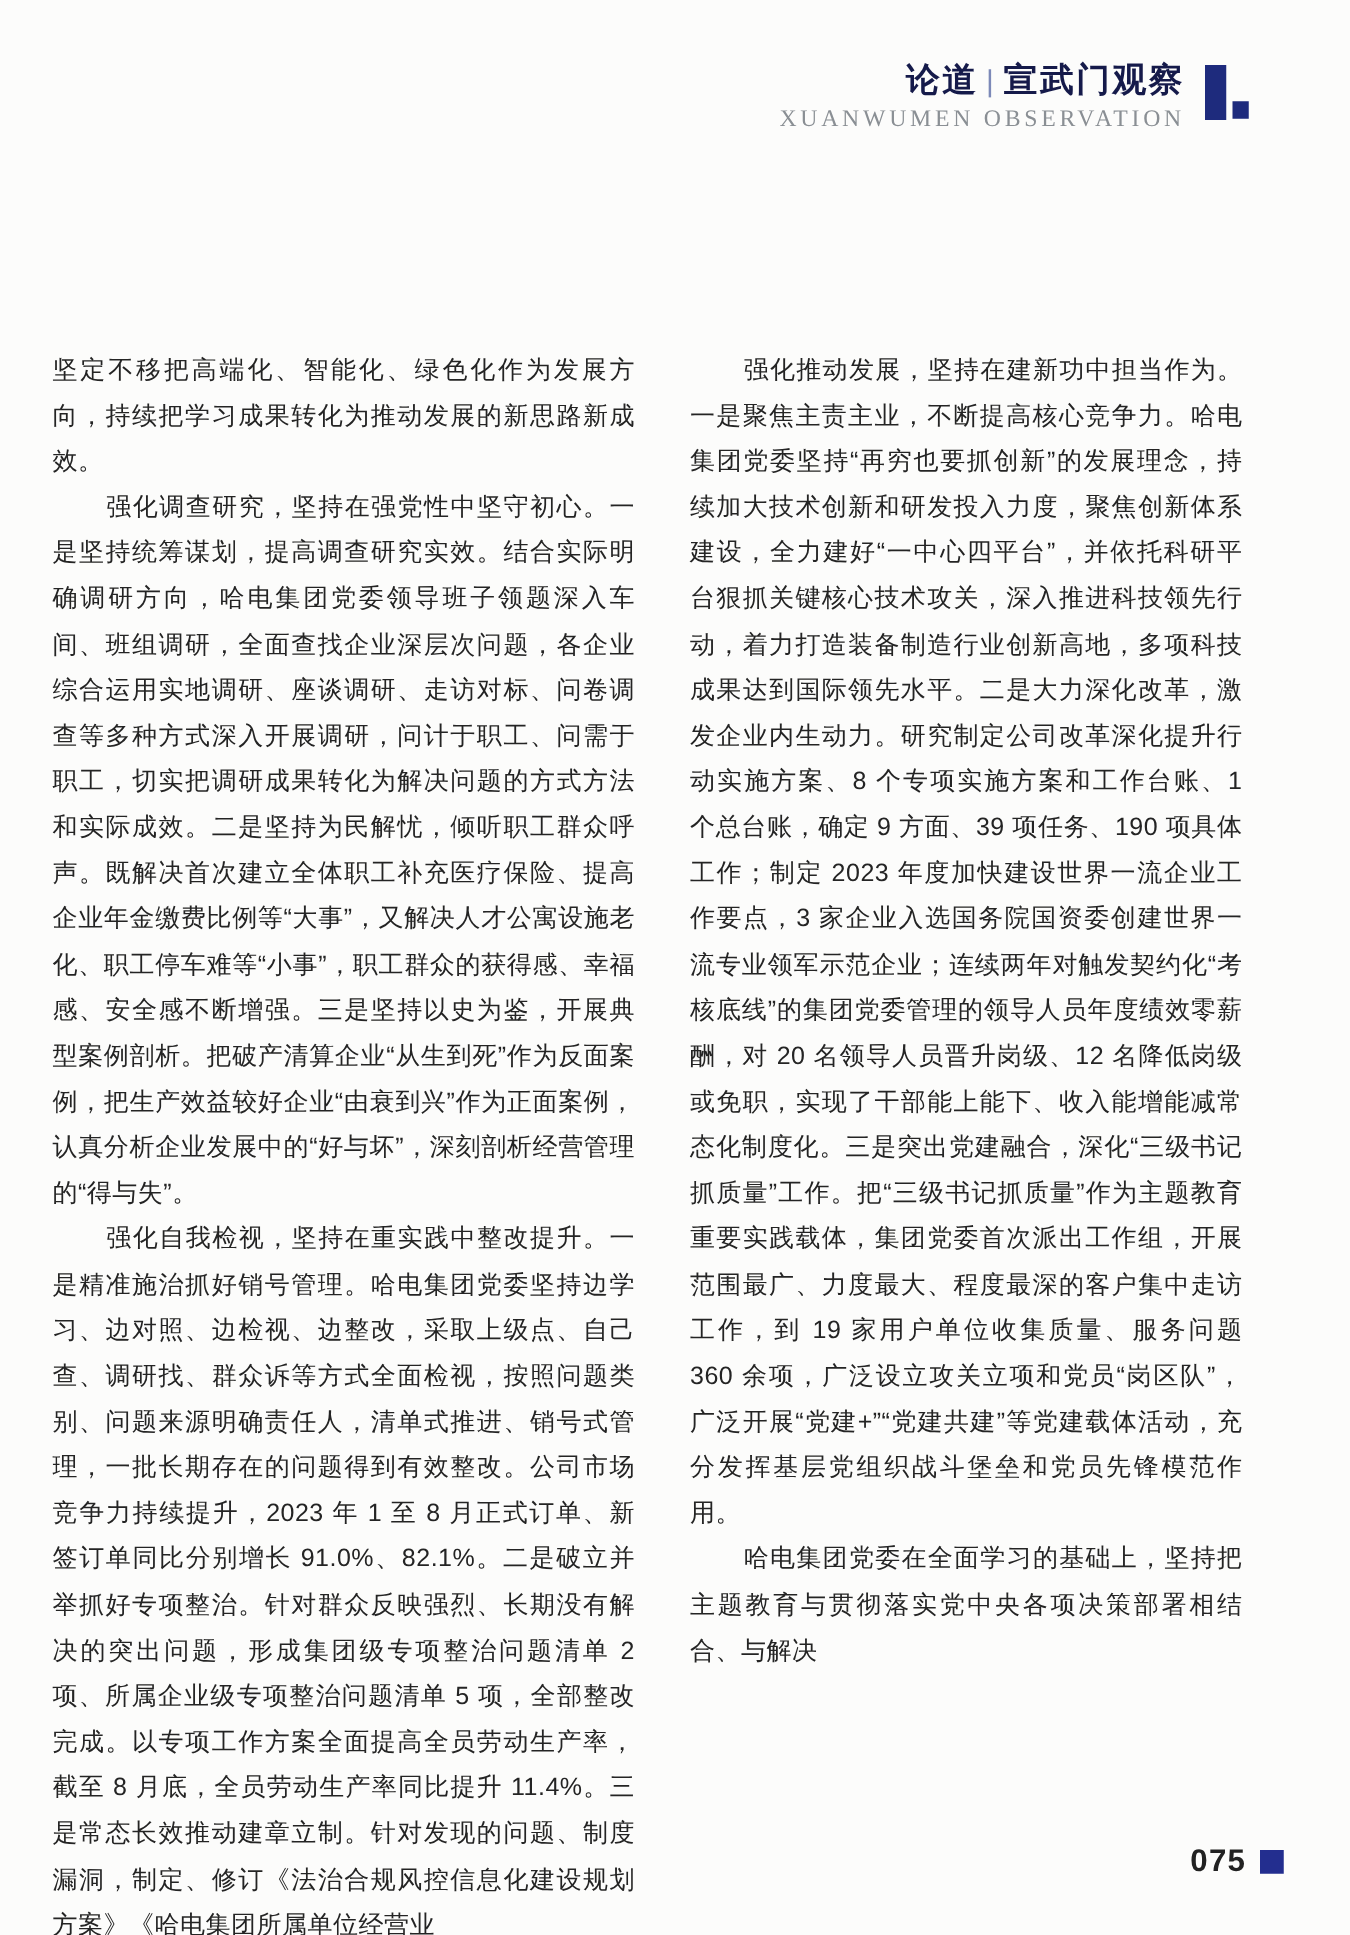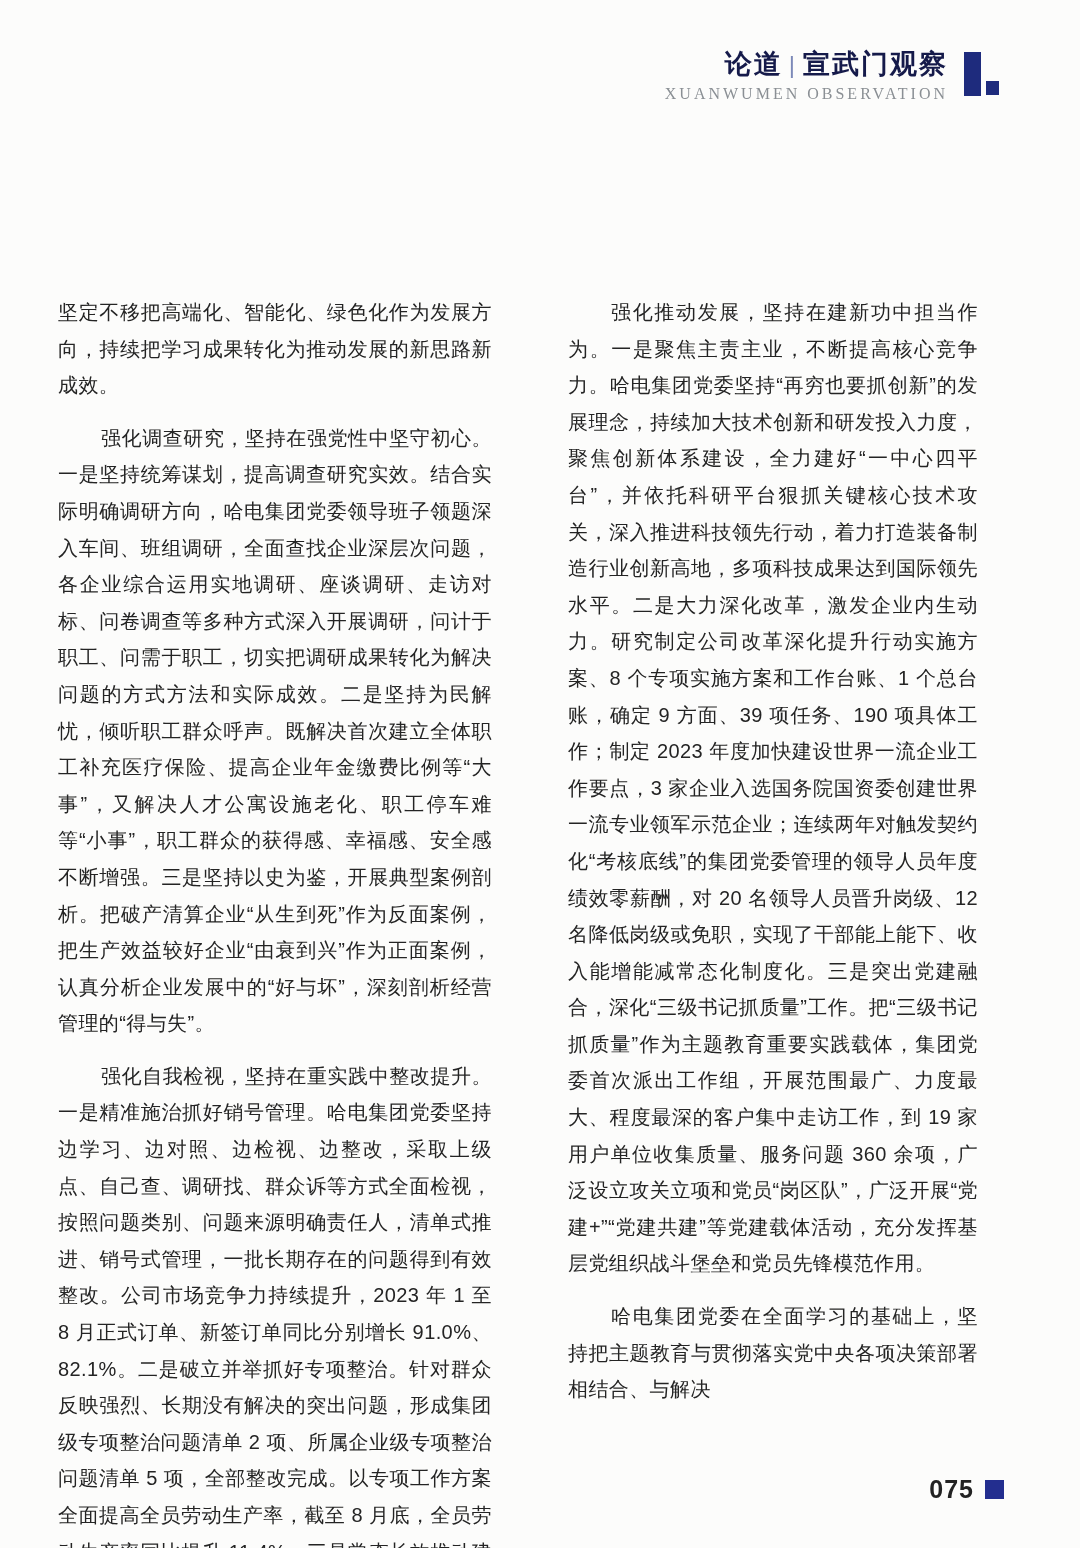--- a/index.html
+++ b/index.html
@@ -32,21 +32,21 @@
   }
   .header-cn .sep {
     color: #7c89b8;
     font-weight: normal;
     margin: 0 6px;
     font-size: 24px;
   }
   .header-en {
     margin-top: 5px;
     font-family: "Liberation Serif", serif;
-    font-size: 16px;
+    font-size: 19px;
     color: #8a8f94;
     letter-spacing: 3px;
   }
   .logo { position: relative; width: 36px; height: 48px; margin-top: 2px; }
   .logo-bar {
     position: absolute; left: 0; top: 0;
     width: 17px; height: 44px;
     background: #1e2b7d;
   }
   .logo-sq {
@@ -61,21 +61,21 @@
     top: 278px;
     font-size: 20px;
     line-height: 36.6px;
     color: #242424;
     text-align: justify;
     text-justify: inter-ideograph;
     letter-spacing: 0.4px;
   }
   .col-left  { left: 42px;  width: 466px; }
   .col-right { left: 552px; width: 442px; }
-  .col p { margin: 16px; }
+  .col p { margin: 0; }
   .col p.indent { text-indent: 2.15em; }
 
   
   .section-heading {
     display: flex;
     align-items: center;
     gap: 13px;
     margin-top: 36px;
     margin-bottom: 40px;
   }
@@ -91,21 +91,21 @@
     font-weight: bold;
     color: #111111;
     letter-spacing: 1.5px;
     line-height: 1.2;
     text-indent: 0;
   }
 
   
   .footer {
     position: absolute;
-    right: 76px;
+    right: 53px;
     bottom: 44px;
     display: flex;
     align-items: center;
     gap: 11px;
   }
   .page-number {
     font-size: 25px;
     font-weight: bold;
     color: #222222;
     letter-spacing: 1px;

